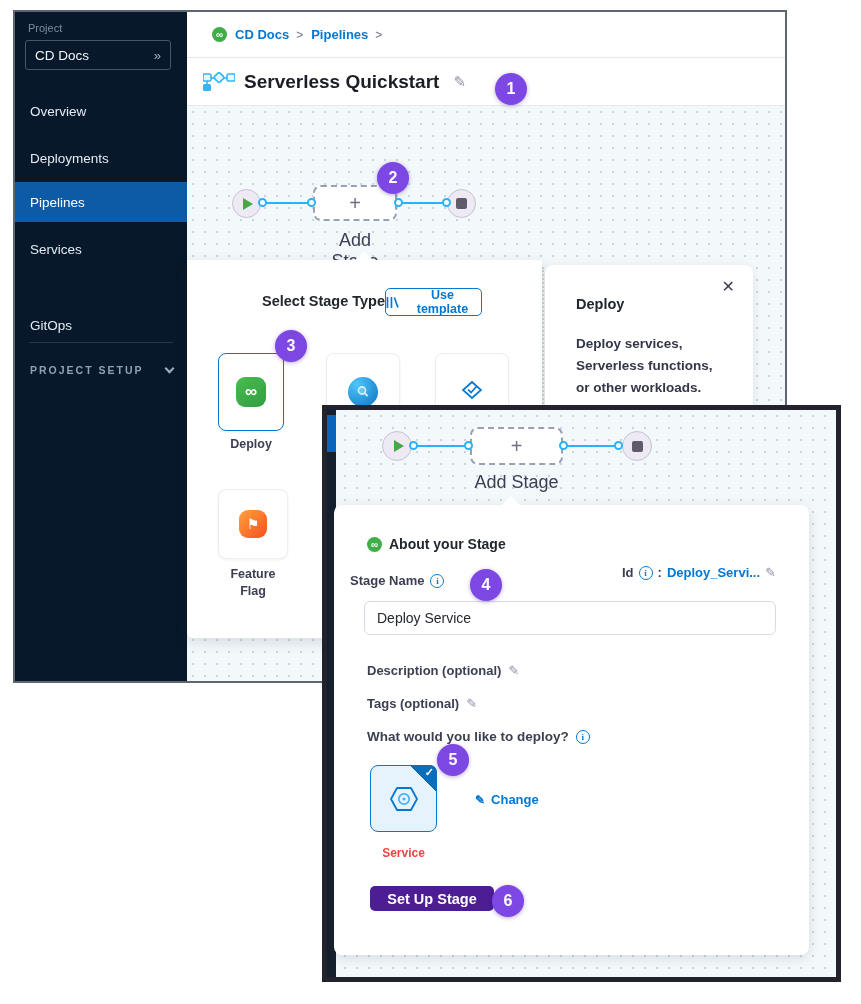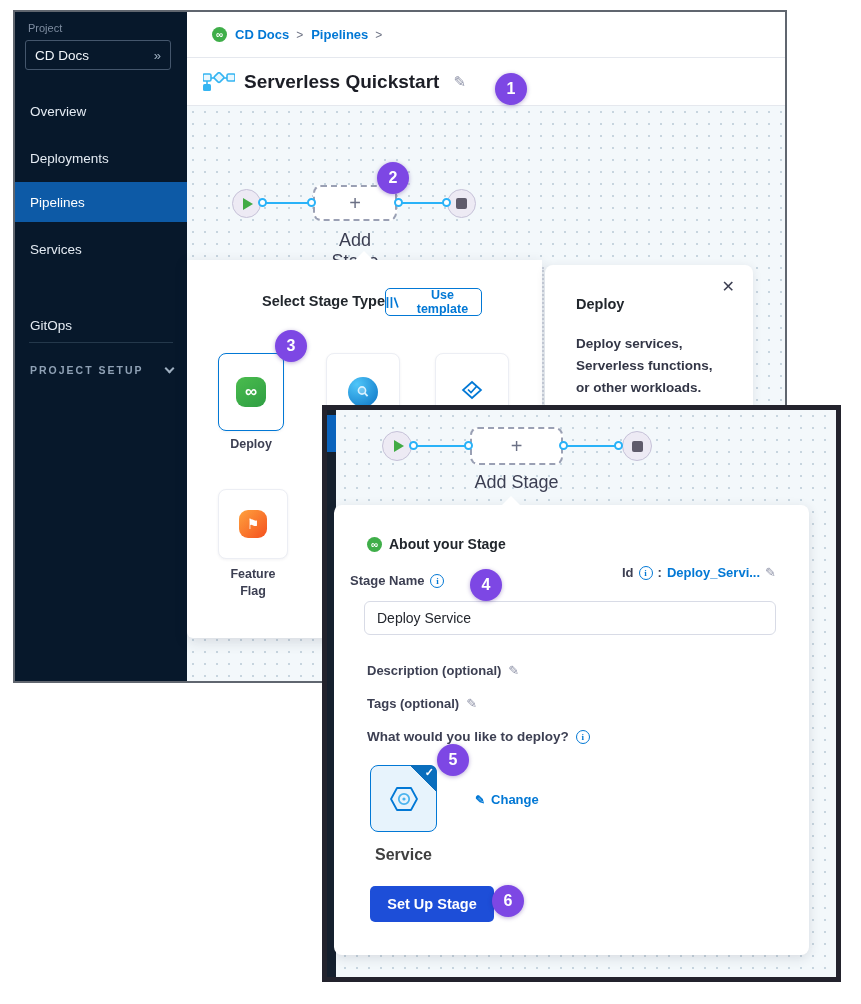--- a/index.html
+++ b/index.html
@@ -125,22 +125,22 @@
   .opt-row { position:absolute; left:33px; display:flex; align-items:center; gap:7px; }
   .svc-tile { position:absolute; left:36px; top:260px; width:67px; height:67px; background:#e7f3fc;
     border:1.5px solid #0278d5; border-radius:8px; display:flex; align-items:center;
     justify-content:center; cursor:pointer; }
   .svc-corner { position:absolute; top:-1px; right:-1px; width:27px; height:27px;
     background:linear-gradient(225deg,#0a6ebd 50%, rgba(0,0,0,0) 50.5%); border-top-right-radius:7px; }
   .svc-corner span { position:absolute; top:1px; right:3px; color:#fff; font-size:11px; font-weight:bold; }
   .change-row { position:absolute; left:141px; top:287px; display:flex; align-items:center; gap:6px;
     color:#0278d5; font-size:13px; font-weight:bold; cursor:pointer; }
   .svc-label { position:absolute; left:36px; top:341px; width:67px; text-align:center;
-    font-size:16px; font-weight:bold; color:#404040; }
-  .setup-btn { position:absolute; left:36px; top:381px; width:124px; height:36px; background:#1d4ed8;
+    font-size:12px; font-weight:bold; color:#ef4444; }
+  .setup-btn { position:absolute; left:36px; top:381px; width:124px; height:25px; background:#4c1d95;
     border:none; border-radius:5px; color:#fff; font-size:14.5px; font-weight:bold; cursor:pointer;
     font-family:"Liberation Sans", sans-serif; }
 
   
   .ann { position:absolute; width:32px; height:32px; border-radius:50%; background:#7d47e4;
     color:#fff; font-size:16px; font-weight:bold; display:flex; align-items:center;
     justify-content:center; z-index:60; box-shadow:0 1px 4px rgba(60,20,140,.35); }
 </style>
 </head>
 <body>

